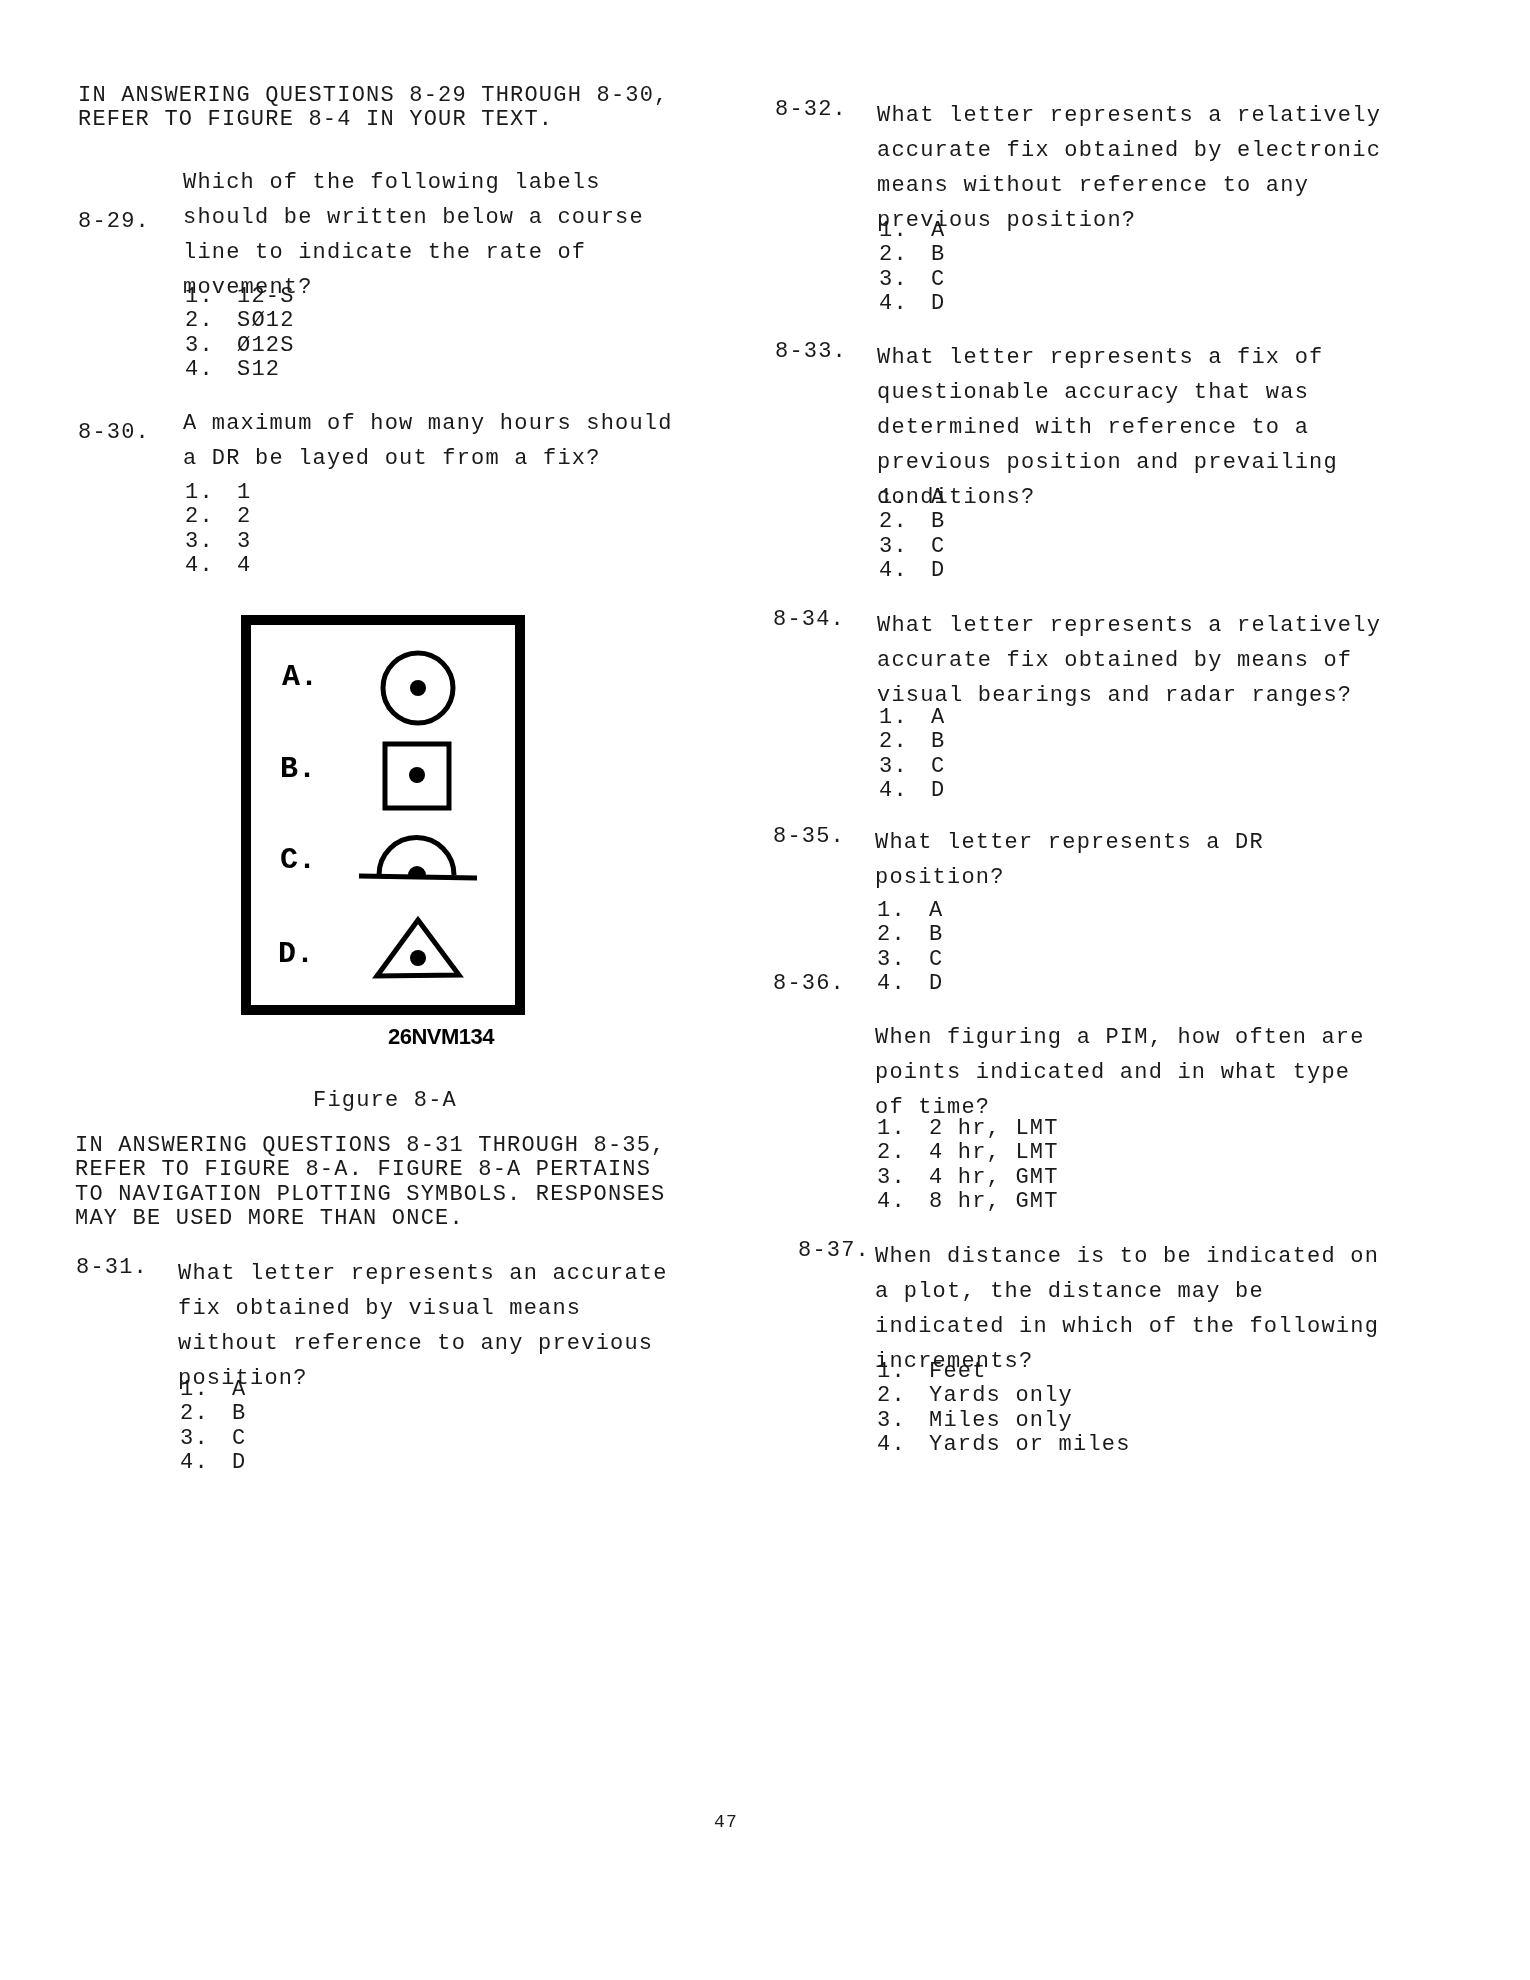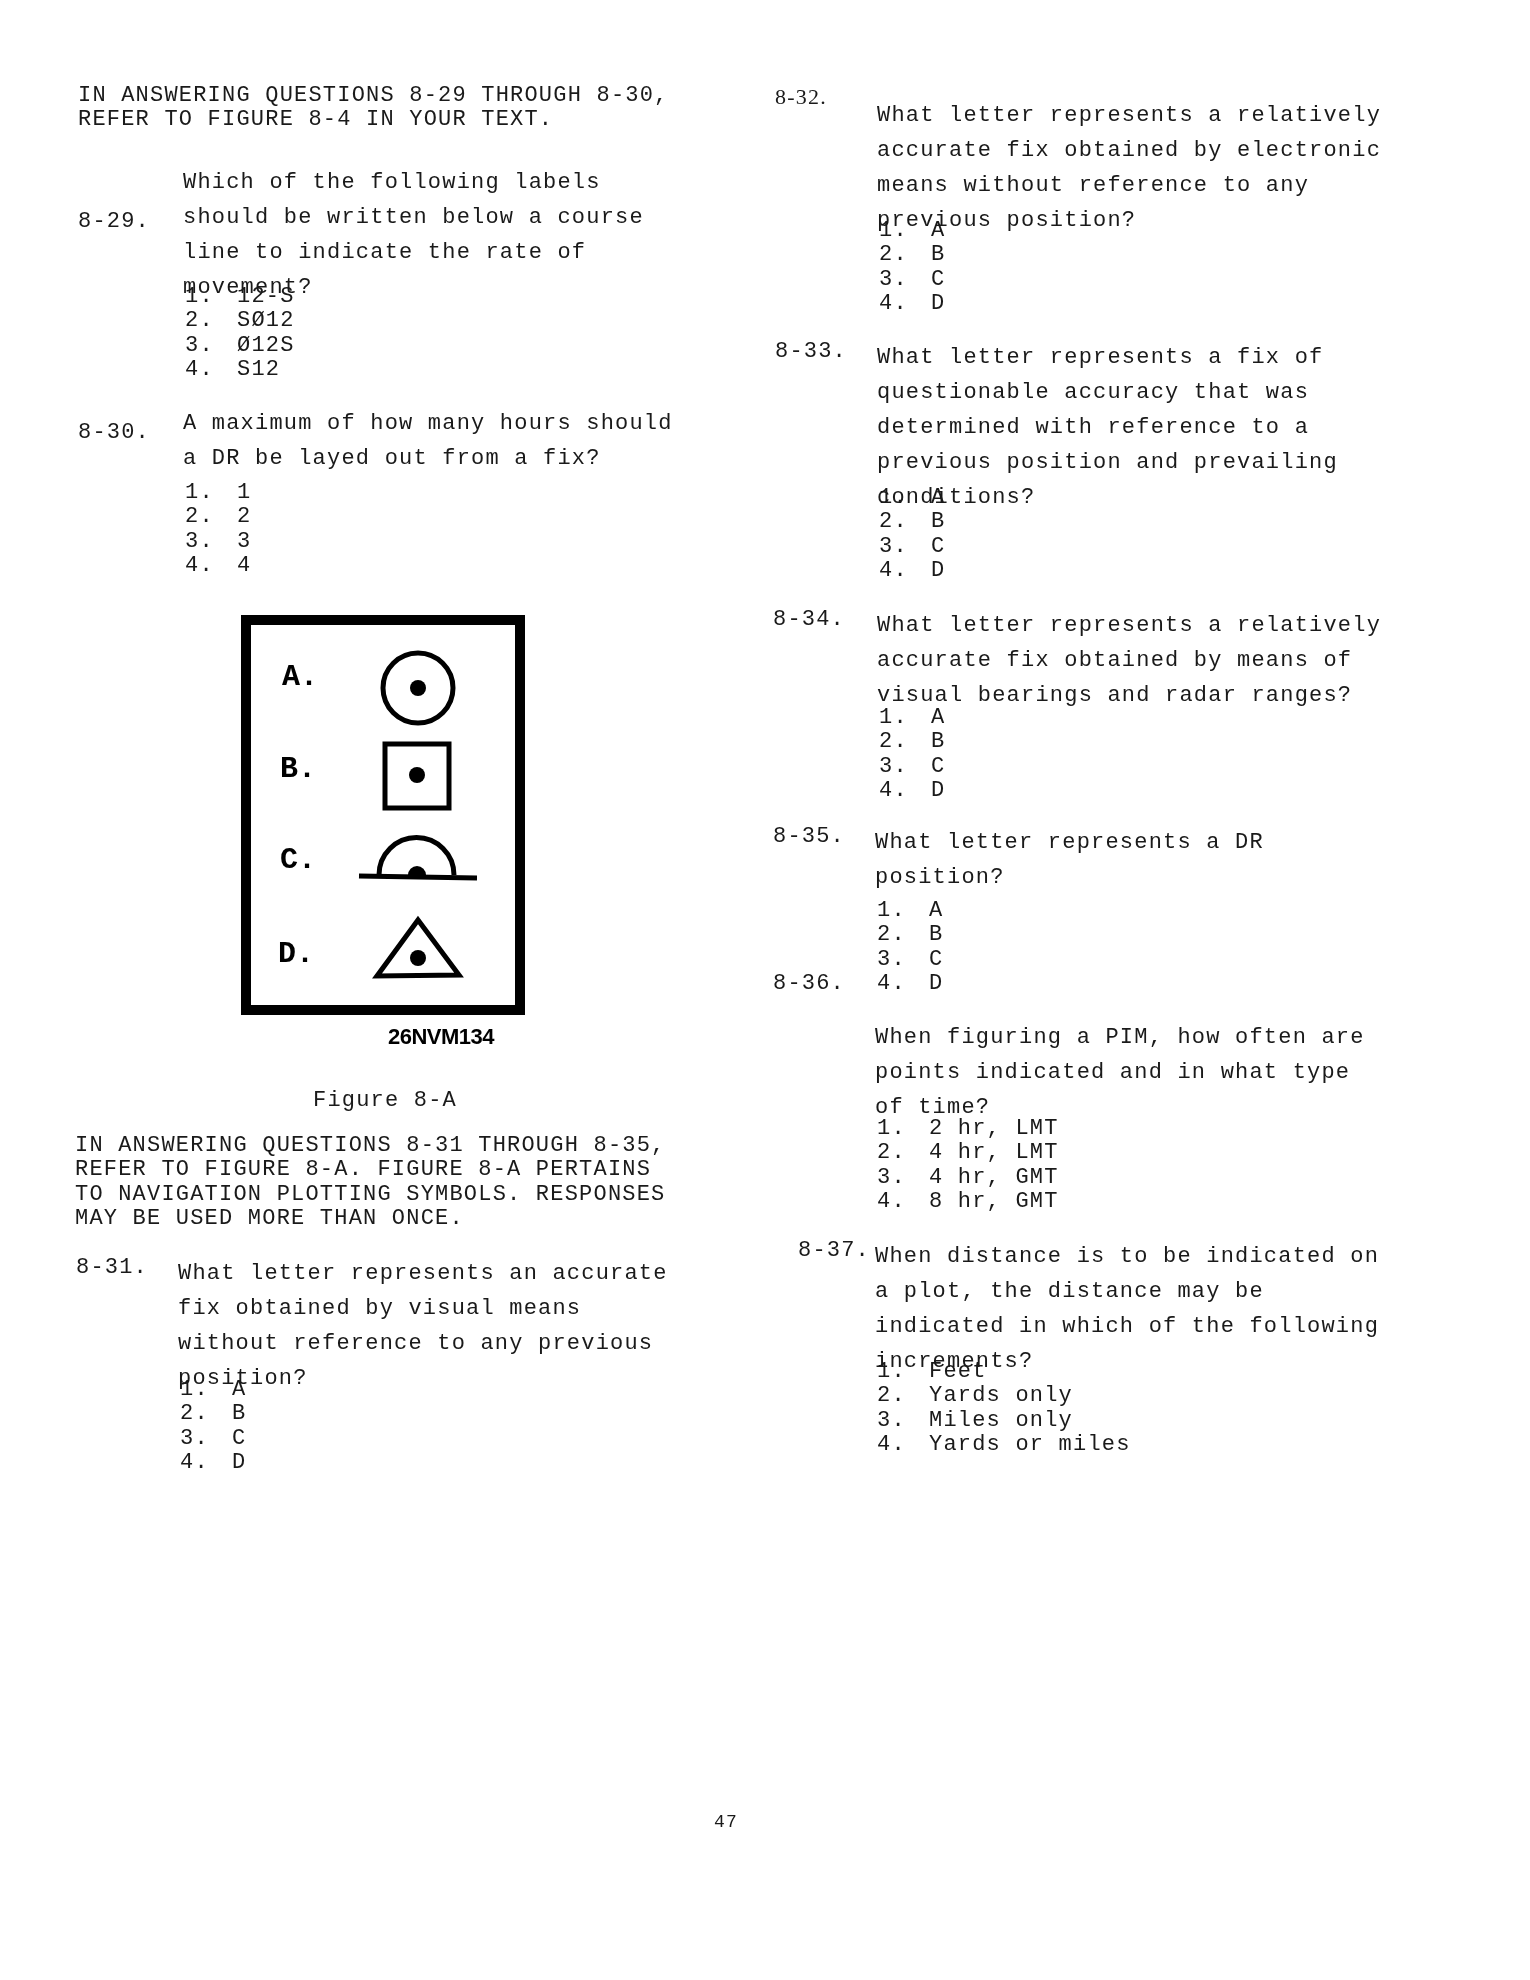--- a/index.html
+++ b/index.html
@@ -92,21 +92,21 @@
 fix obtained by visual means
 without reference to any previous
 position?</div>
 <div class="opts" style="left:180px; top:1378px;">
   <div class="opt"><span class="n">1.</span><span>A</span></div>
   <div class="opt"><span class="n">2.</span><span>B</span></div>
   <div class="opt"><span class="n">3.</span><span>C</span></div>
   <div class="opt"><span class="n">4.</span><span>D</span></div>
 </div>
 
-<div class="qnum" style="left:775px; top:85px;font-family:Liberation Serif, serif;">8-32.</div>
+<div class="qnum" style="left:775px; top:98px;">8-32.</div>
 <div class="qtext" style="left:877px; top:98px;">What letter represents a relatively
 accurate fix obtained by electronic
 means without reference to any
 previous  position?</div>
 <div class="opts" style="left:879px; top:219px;">
   <div class="opt"><span class="n">1.</span><span>A</span></div>
   <div class="opt"><span class="n">2.</span><span>B</span></div>
   <div class="opt"><span class="n">3.</span><span>C</span></div>
   <div class="opt"><span class="n">4.</span><span>D</span></div>
 </div>

